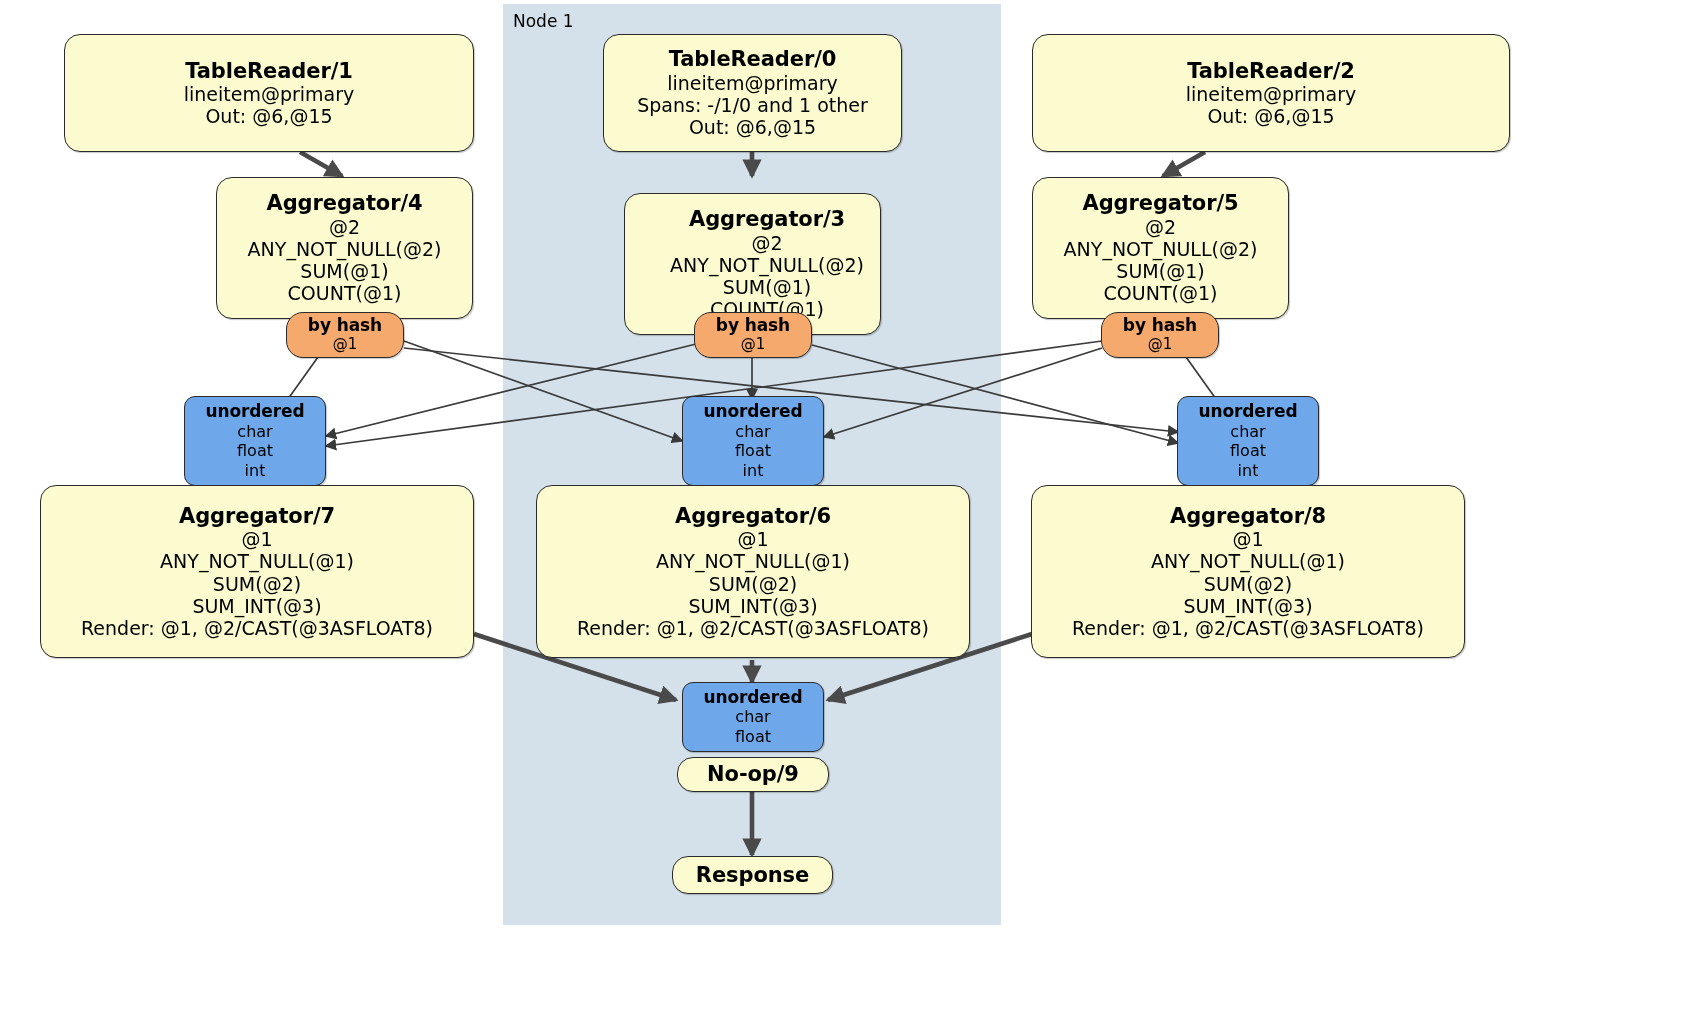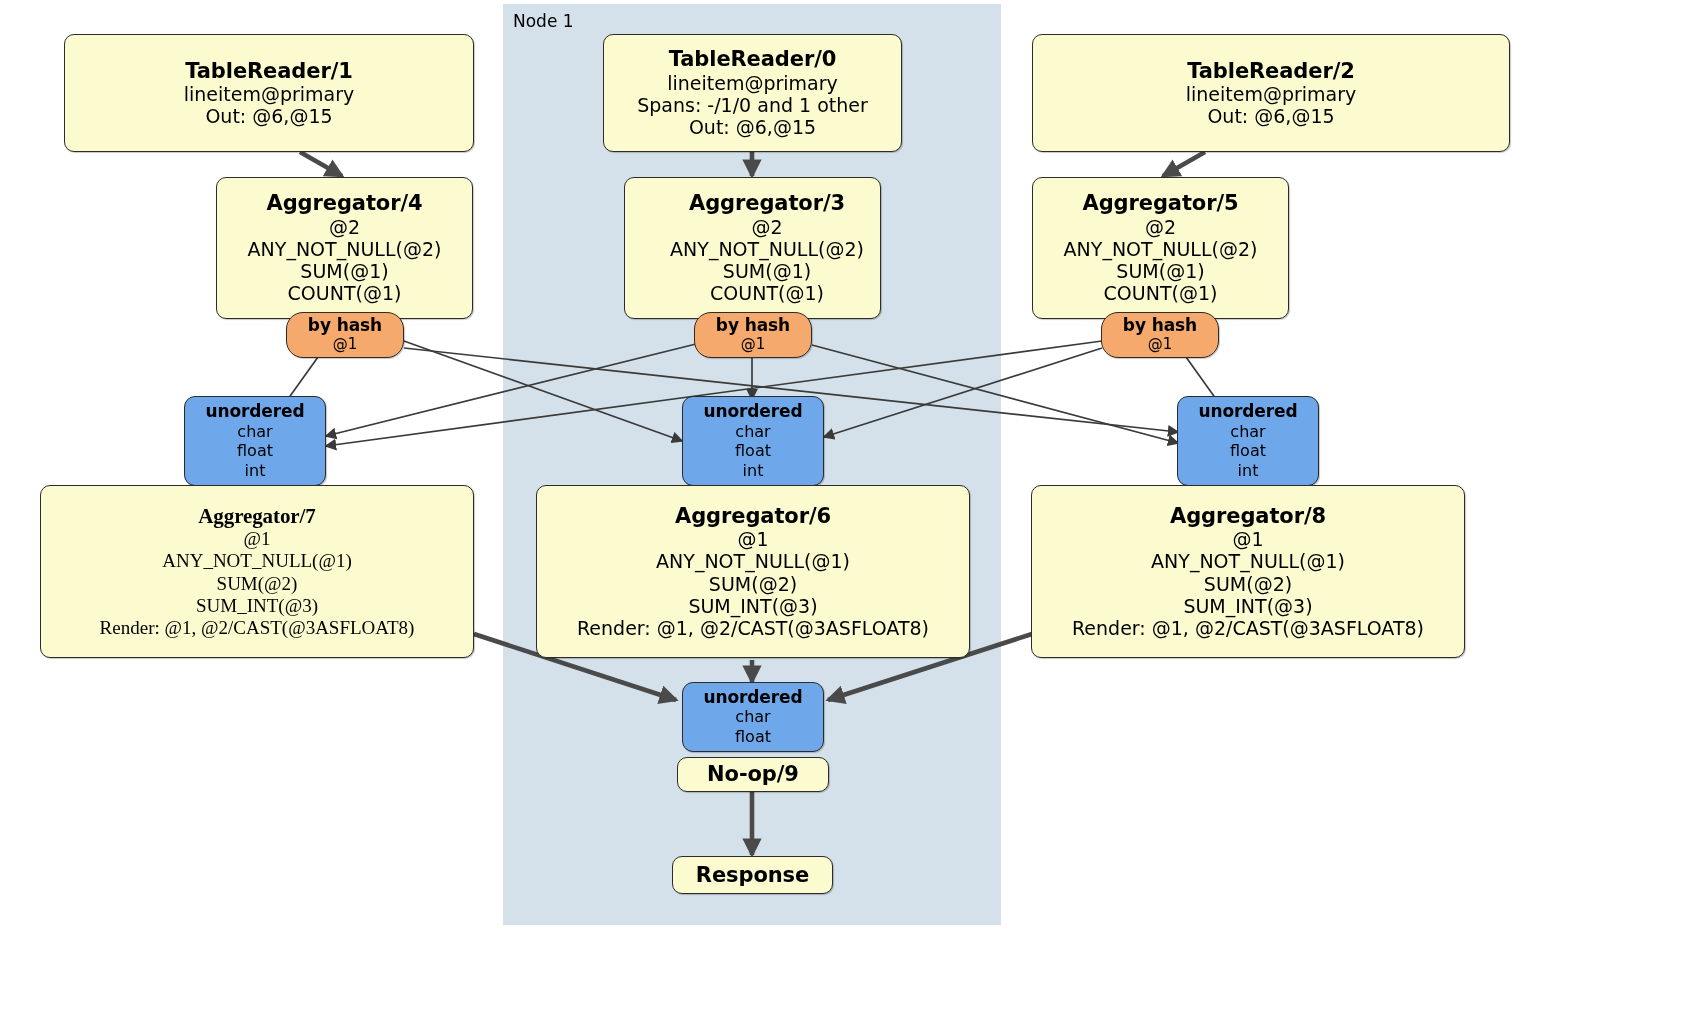--- a/index.html
+++ b/index.html
@@ -31,21 +31,21 @@
     font-size: 17px;
     color: #000;
     white-space: nowrap;
   }
 
   
   .gbox {
     position: absolute;
     box-sizing: border-box;
     border: 1.6px solid #2b2b2b;
-    border-radius: 10px;
+    border-radius: 16px;
     text-align: center;
     color: #000;
     display: flex;
     flex-direction: column;
     justify-content: center;
     align-items: center;
     box-shadow: 1px 1px 1px rgba(0,0,0,0.22);
   }
   .proc {
     background: #fbfbcf;
@@ -152,37 +152,37 @@
     <div class="gline">@1</div>
   </div>
 
   <div class="gbox sync" style="left:184px; top:396px; width:142px; height:90px;">
     <div class="gtitle">unordered</div>
     <div class="gline">char</div>
     <div class="gline">float</div>
     <div class="gline">int</div>
   </div>
 
-  <div class="gbox proc" style="left:40px; top:485px; width:434px; height:173px;font-family:Liberation Serif, serif;">
+  <div class="gbox proc" style="left:40px; top:485px; width:434px; height:173px;">
     <div class="gtitle">Aggregator/7</div>
     <div class="gline">@1</div>
     <div class="gline">ANY_NOT_NULL(@1)</div>
     <div class="gline">SUM(@2)</div>
     <div class="gline">SUM_INT(@3)</div>
     <div class="gline">Render: @1, @2/CAST(@3ASFLOAT8)</div>
   </div>
 
   <div class="gbox proc" style="left:603px; top:34px; width:299px; height:118px;">
     <div class="gtitle">TableReader/0</div>
     <div class="gline">lineitem@primary</div>
     <div class="gline">Spans: -/1/0 and 1 other</div>
     <div class="gline">Out: @6,@15</div>
   </div>
 
-  <div class="gbox proc" style="left:624px; top:177px; width:257px; height:142px;padding-left:29px;">
+  <div class="gbox proc" style="left:624px; top:193px; width:257px; height:142px;padding-left:29px;">
     <div class="gtitle">Aggregator/3</div>
     <div class="gline">@2</div>
     <div class="gline">ANY_NOT_NULL(@2)</div>
     <div class="gline">SUM(@1)</div>
     <div class="gline">COUNT(@1)</div>
   </div>
 
   <div class="gbox router" style="left:694px; top:312px; width:118px; height:46px;">
     <div class="gtitle">by hash</div>
     <div class="gline">@1</div>

